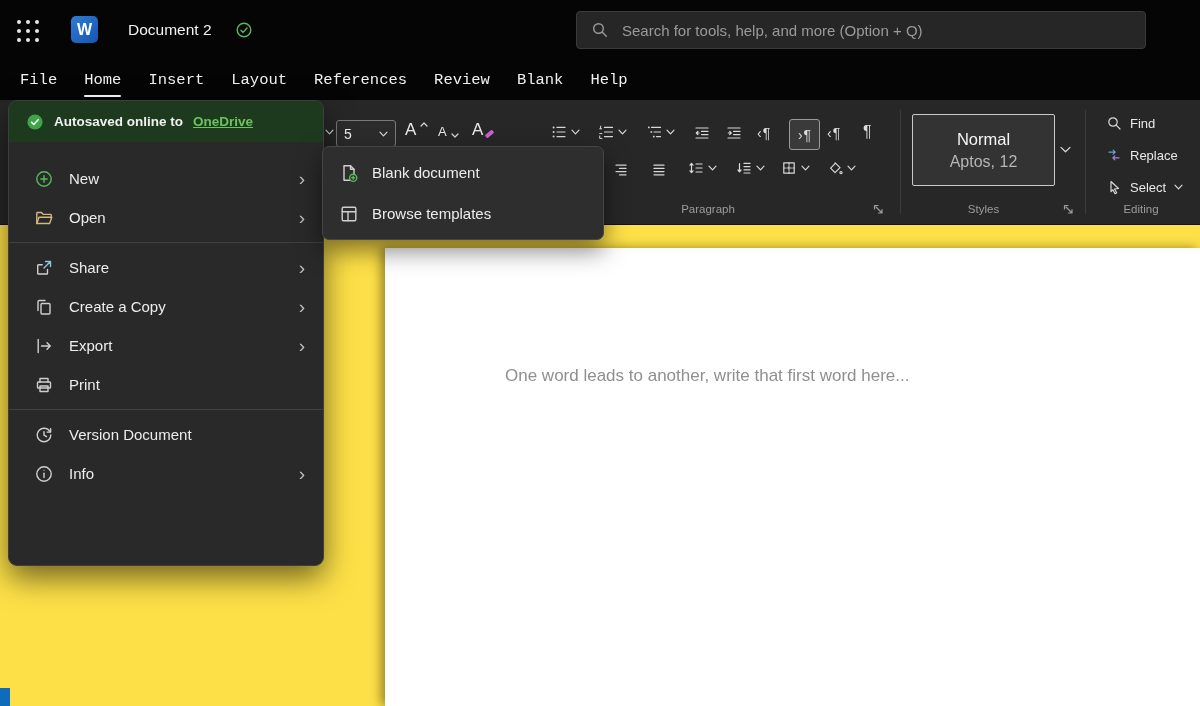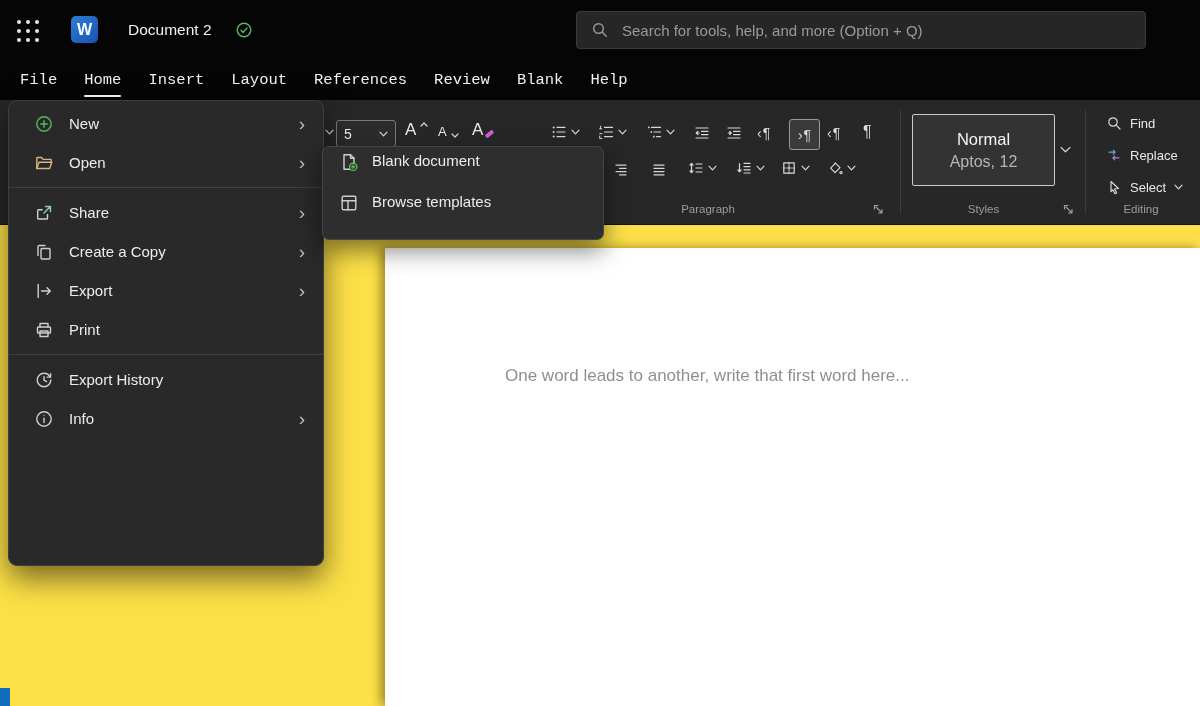--- a/index.html
+++ b/index.html
@@ -45,28 +45,28 @@
   .docarea{position:absolute;top:225px;left:0;width:1200px;height:481px;background:#fde047;}
   .page{position:absolute;left:385px;top:23px;width:815px;height:458px;background:#fff;box-shadow:-4px 0 10px rgba(0,0,0,.4);}
   .placeholder{position:absolute;left:120px;top:118px;color:#8f8f8f;font-size:17px;white-space:nowrap;}
   .corner-blue{position:absolute;left:0;top:688px;width:10px;height:18px;background:#0f6cbd;z-index:30;}
 
   
   .file-menu{position:absolute;left:8px;top:100px;width:316px;height:466px;background:#292929;border:1px solid #3e3e3e;border-radius:9px;box-shadow:0 12px 30px rgba(0,0,0,.55);z-index:20;overflow:hidden;box-sizing:border-box;}
   .autosave{height:41px;background:#1d3a1f;display:flex;align-items:center;gap:10px;padding:0 17px;}
   .autosave .txt{color:#f0f0f0;font-size:13.5px;font-weight:600;}
   .autosave a{color:#6cc261;text-decoration:underline;font-weight:600;font-size:13.5px;}
-  .mlist{padding:3px 0;}
+  .mlist{padding:17px 0;}
   .mi{height:39px;display:flex;align-items:center;gap:15px;padding:0 18px 0 25px;color:#ececec;font-size:15px;}
   .mi .chev{margin-left:auto;color:#bdbdbd;font-size:19px;line-height:1;}
   .mdiv{height:1px;background:#404040;margin:5px 0;}
 
   
   .submenu{position:absolute;left:322px;top:146px;width:282px;background:#2e2e2e;border:1px solid #454545;border-radius:7px;box-shadow:0 10px 24px rgba(0,0,0,.5);z-index:25;padding:5px 0;box-sizing:border-box;}
-  .smi{height:41px;display:flex;gap:13px;padding:0 16px;color:#ececec;font-size:15px;}
+  .smi{height:41px;display:flex;align-items:center;gap:13px;padding:0 16px;color:#ececec;font-size:15px;}
 </style>
 </head>
 <body>
 
 <div class="app">
 
   <div class="titlebar">
     <div class="waffle">
       <i></i>
         <i></i>
@@ -289,20 +289,28 @@
     <div class="glabel" style="left:1098px;width:86px">Editing</div>
   </div>
 
   <div class="docarea">
     <div class="page">
       <div class="placeholder">One word leads to another, write that first word here...</div>
     </div>
   </div>
 
   <div class="file-menu">
+    <div class="autosave">
+      <svg width="18" height="18" viewBox="0 0 18 18">
+          <circle cx="9" cy="9" r="7.6" fill="#3fa349"></circle>
+          <path d="M5.6 9.3l2.2 2.2 4.4-4.8" fill="none" stroke="#fff" stroke-width="1.6" stroke-linecap="round" stroke-linejoin="round"></path>
+        </svg>
+      <span class="txt">Autosaved online to</span>
+      <a href="#">OneDrive</a>
+    </div>
     <div class="mlist">
 
       <div class="mi">
         <svg class="ic" style="stroke:#58b85c" width="20" height="20" viewBox="0 0 20 20">
             <circle cx="10" cy="10" r="7.2"></circle>
             <path d="M10 6.8v6.4M6.8 10h6.4"></path>
           </svg>
         <span>New</span>
         <span class="chev">›</span>
       </div>
@@ -351,21 +359,21 @@
       </div>
 
       <div class="mdiv"></div>
 
       <div class="mi">
         <svg class="ic" width="20" height="20" viewBox="0 0 20 20">
             <path d="M16.8 10A6.8 6.8 0 1 1 10 3.2c2.7 0 5 1.6 6.1 3.8"></path>
             <path d="M16.6 3.6v3.5h-3.5"></path>
             <path d="M10 6.6v3.6l2.5 1.5"></path>
           </svg>
-        <span>Export History</span>
+        <span>Version Document</span>
       </div>
       <div class="mi">
         <svg class="ic" width="20" height="20" viewBox="0 0 20 20">
             <circle cx="10" cy="10" r="7.2"></circle>
             <path d="M10 9.2v4.4"></path>
             <circle cx="10" cy="6.3" r="0.6" fill="#cfcfcf" stroke="none"></circle>
           </svg>
         <span>Info</span>
         <span class="chev">›</span>
       </div>

